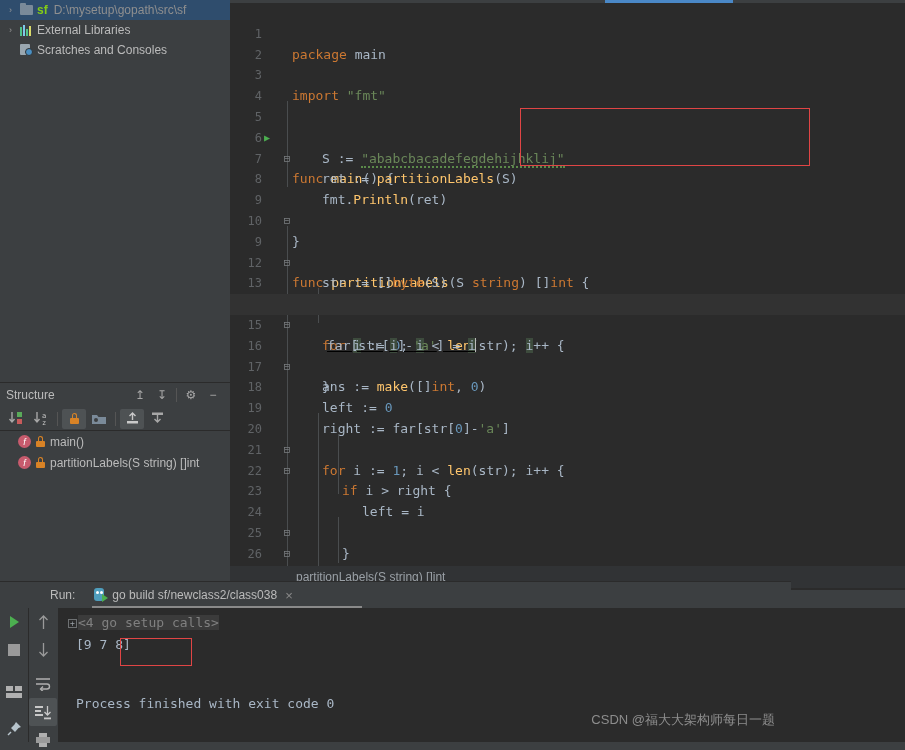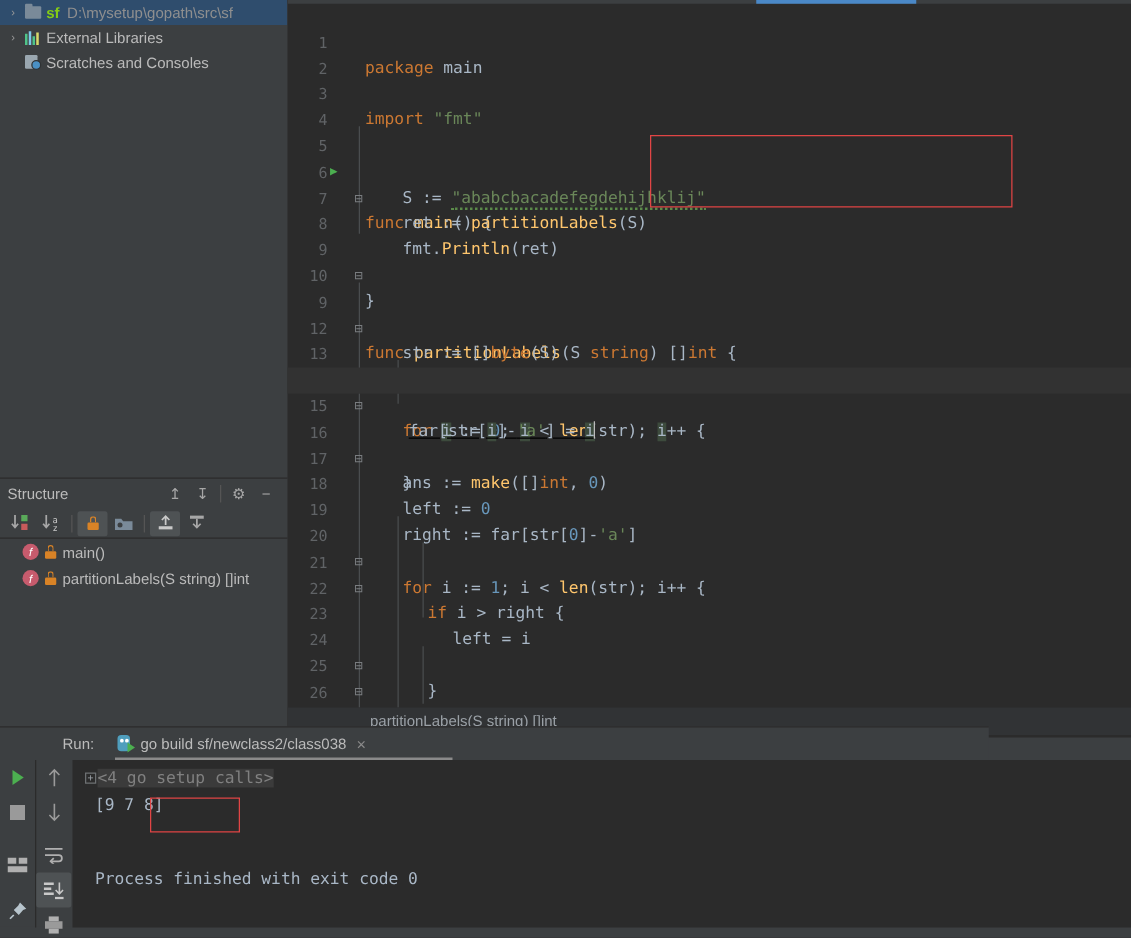--- a/index.html
+++ b/index.html
@@ -489,15 +489,16 @@
     </div>
 
     <div id="console">
       <div class="con-line"><span class="fold-plus">+</span><span class="setup-txt">&lt;4 go setup calls&gt;</span></div>
       <div class="con-line" style="padding-left:18px;"><span>[9 7 8]</span></div>
       <div class="con-line"></div>
       <div class="con-line" style="padding-left:18px;margin-top:15px;"><span>Process finished with exit code 0</span></div>
       <div id="console-hl"></div>
     </div>
 
+    <div id="watermark">CSDN @福大大架构师每日一题</div>
   </div>
 
 </div>
 
 </body></html>

